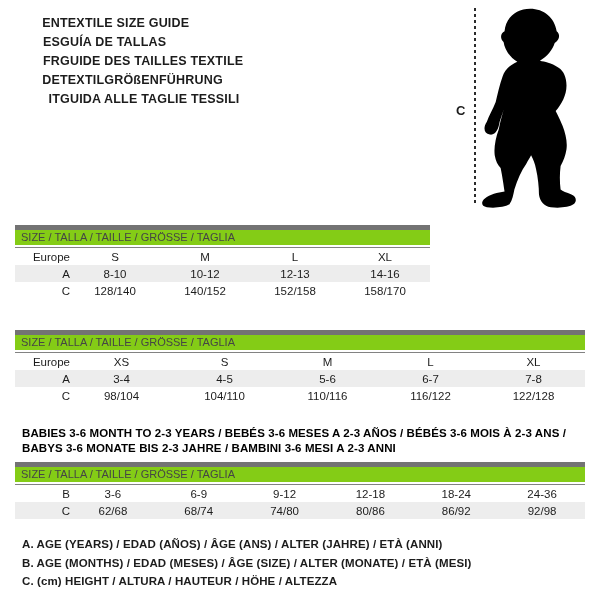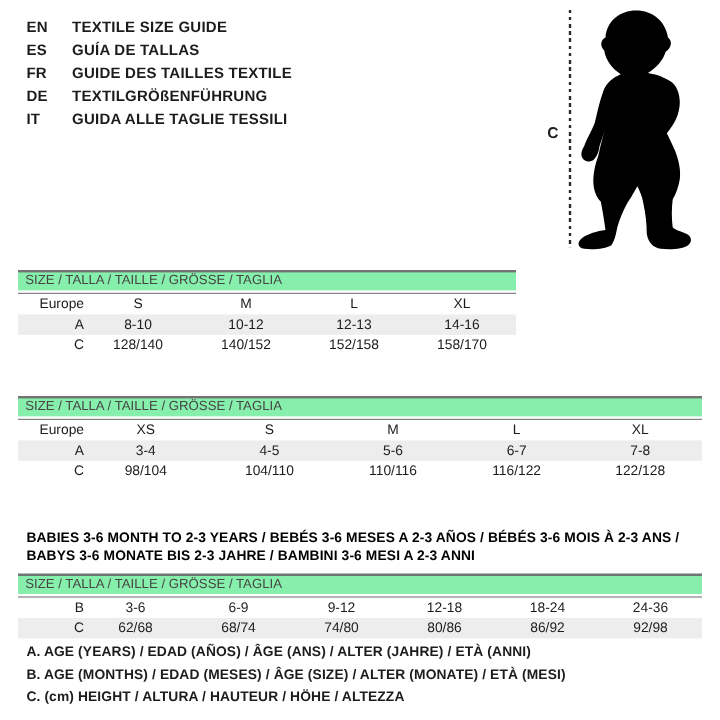--- a/index.html
+++ b/index.html
@@ -6,50 +6,50 @@
   body{
     width:600px;height:600px;background:#ffffff;
     font-family:"Liberation Sans",sans-serif;color:#1c1c1c;
     position:relative;overflow:hidden;
   }
   .canvas{position:absolute;inset:0;}
 
   
   .lang-list{position:absolute;left:22px;top:13px;}
   .lang-row{display:flex;height:19px;align-items:center;}
-  .lang-code{width:38px;font-weight:bold;font-size:12.5px;letter-spacing:.2px;}
+  .lang-code{width:38px;font-weight:bold;font-size:12.5px;letter-spacing:.2px;text-align:right;}
   .lang-label{font-weight:bold;font-size:12.5px;letter-spacing:.2px;}
 
   
   .figure{position:absolute;left:440px;top:0;width:160px;height:215px;}
   .c-label{position:absolute;left:16px;top:103px;font-weight:bold;font-size:13px;}
   .dashed-line{
     position:absolute;left:34px;top:8px;width:2px;height:198px;
     background:repeating-linear-gradient(to bottom,#2b2b2b 0 3px,transparent 3px 6px);
   }
   .baby-svg{position:absolute;left:38px;top:4px;}
 
   
   .tbl{position:absolute;left:15px;}
   .tbl-title{font-weight:bold;font-size:11.5px;color:#000;letter-spacing:.1px;line-height:15px;margin-left:7px;}
   .tbl-title sub{font-size:8px;}
   .size-bar{
-    background:#86efac;border-top:2px solid #737373;
+    background:#84cc16;border-top:5px solid #737373;
     height:15px;line-height:15px;font-size:11px;color:#454545;
     padding-left:6px;margin-top:10px;
   }
   .rule{height:1px;background:#828282;margin-top:2px;}
   .t-row{display:grid;grid-template-columns:55px repeat(var(--n),1fr);height:17px;align-items:center;font-size:11.5px;}
   .t-row.band{background:#ededed;}
   .t-row .lbl{padding-left:6px;text-align:right;}
   .t-row .val{text-align:center;}
   .cols4{--n:4;} .cols5{--n:5;} .cols6{--n:6;}
   #table-junior{top:215px;width:415px;}
   #table-children{top:320px;width:570px;}
-  #table-babies{top:442px;width:570px;}
+  #table-babies{top:426px;width:570px;}
   #table-babies .size-bar{margin-top:6px;}
 
   
   .notes{position:absolute;left:22px;top:535px;}
   .note-line{font-weight:bold;font-size:11.5px;line-height:18.5px;letter-spacing:.1px;}
 </style>
 </head>
 <body>
 
 <div class="canvas">

